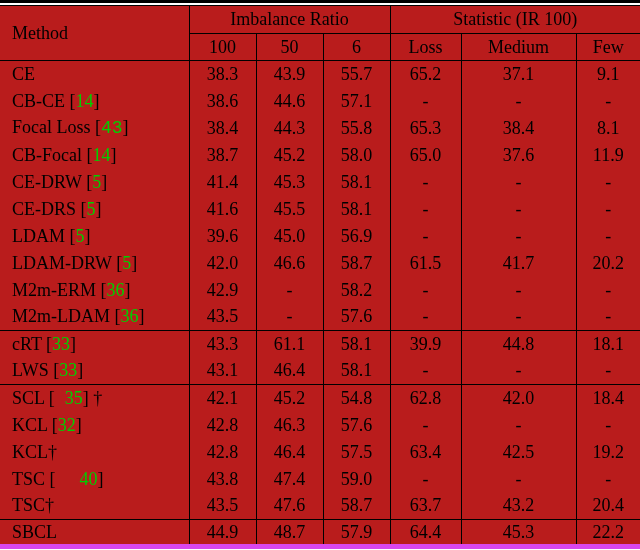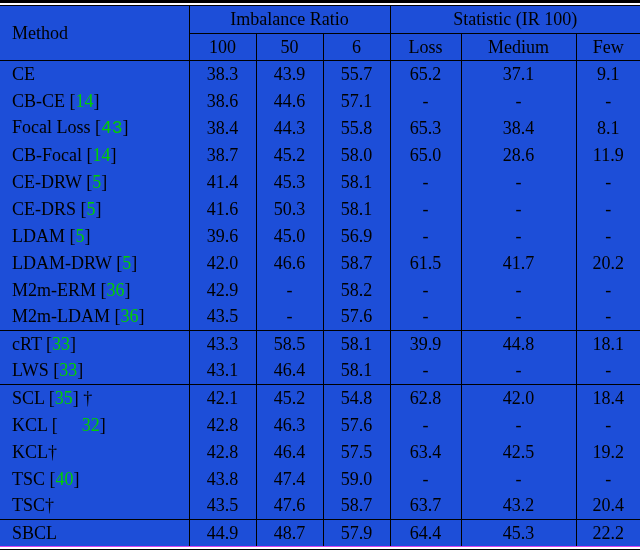--- a/index.html
+++ b/index.html
@@ -1,21 +1,21 @@
 <!DOCTYPE html>
 <html><head>
 <meta charset="utf-8">
 <style>
   * { box-sizing: border-box; }
   html, body { margin: 0; padding: 0; background: #ffffff; }
   .page {
     position: relative;
     width: 640px;
     height: 550px;
-    background: #1d4ed8;
+    background: #b91c1c;
     font-family: "Liberation Serif", serif;
     color: #000000;
     overflow: hidden;
   }
   .rule-thick { height: 3px; background: #000; width: 640px; }
   .rule-gap   { height: 2px; background: #fff; width: 640px; }
   .rule-thin  { height: 1px; background: #000; width: 640px; }
   table.results {
     border-collapse: collapse;
     table-layout: fixed;
@@ -32,21 +32,21 @@
     overflow: hidden;
   }
   .br { border-right: 1px solid #000; }
   .bb { border-bottom: 1px solid #000; }
   th.method-h, td.method-cell {
     text-align: left;
     padding-left: 12px;
   }
   th.group-h, th.sub-h, td.val { text-align: center; }
   tr.section-start td { border-top: 1px solid #000; }
-  tbody tr:last-child td { border-bottom: 1px solid #d946ef; margin-top: 40px; }
+  tbody tr:last-child td { border-bottom: 5px solid #d946ef; margin-top: 40px; }
   .bold { font-weight: normal; }
 </style>
 </head>
 <body>
 
 <div class="page">
 
   <div class="rule-thick"></div>
   <div class="rule-gap"></div>
   <div class="rule-thin"></div>
@@ -103,36 +103,36 @@
           <td class="val br">65.3</td>
           <td class="val br">38.4</td>
           <td class="val">8.1</td>
         </tr>
         <tr>
           <td class="method-cell br"><span>CB-Focal</span><span> [</span><span style="color: rgb(0, 207, 0);">14</span><span>]</span></td>
           <td class="val br">38.7</td>
           <td class="val br">45.2</td>
           <td class="val br">58.0</td>
           <td class="val br">65.0</td>
-          <td class="val br">28.6</td>
+          <td class="val br">37.6</td>
           <td class="val">11.9</td>
         </tr>
         <tr>
           <td class="method-cell br"><span>CE-DRW</span><span> [</span><span style="color: rgb(0, 207, 0);">5</span><span>]</span></td>
           <td class="val br">41.4</td>
           <td class="val br">45.3</td>
           <td class="val br">58.1</td>
           <td class="val br">-</td>
           <td class="val br">-</td>
           <td class="val">-</td>
         </tr>
         <tr>
           <td class="method-cell br"><span>CE-DRS</span><span> [</span><span style="color: rgb(0, 207, 0);">5</span><span>]</span></td>
           <td class="val br">41.6</td>
-          <td class="val br">50.3</td>
+          <td class="val br">45.5</td>
           <td class="val br">58.1</td>
           <td class="val br">-</td>
           <td class="val br">-</td>
           <td class="val">-</td>
         </tr>
         <tr>
           <td class="method-cell br"><span>LDAM</span><span> [</span><span style="color: rgb(0, 207, 0);">5</span><span>]</span></td>
           <td class="val br">39.6</td>
           <td class="val br">45.0</td>
           <td class="val br">56.9</td>
@@ -163,64 +163,64 @@
           <td class="val br">43.5</td>
           <td class="val br">-</td>
           <td class="val br">57.6</td>
           <td class="val br">-</td>
           <td class="val br">-</td>
           <td class="val">-</td>
         </tr>
         <tr class="section-start">
           <td class="method-cell br"><span>cRT</span><span> [</span><span style="color: rgb(0, 207, 0);">33</span><span>]</span></td>
           <td class="val br">43.3</td>
-          <td class="val br">58.5</td>
+          <td class="val br">61.1</td>
           <td class="val br">58.1</td>
           <td class="val br">39.9</td>
           <td class="val br">44.8</td>
           <td class="val">18.1</td>
         </tr>
         <tr>
           <td class="method-cell br"><span>LWS</span><span> [</span><span style="color: rgb(0, 207, 0);">33</span><span>]</span></td>
           <td class="val br">43.1</td>
           <td class="val br">46.4</td>
           <td class="val br">58.1</td>
           <td class="val br">-</td>
           <td class="val br">-</td>
           <td class="val">-</td>
         </tr>
         <tr class="section-start">
-          <td class="method-cell br"><span>SCL</span><span> [</span><span style="color: rgb(0, 207, 0);">35</span><span>]</span><span> †</span></td>
+          <td class="method-cell br"><span>SCL</span><span> [</span><span style="color: rgb(0, 207, 0); margin-left: 10px;">35</span><span>]</span><span> †</span></td>
           <td class="val br">42.1</td>
           <td class="val br">45.2</td>
           <td class="val br">54.8</td>
           <td class="val br">62.8</td>
           <td class="val br">42.0</td>
           <td class="val">18.4</td>
         </tr>
         <tr>
-          <td class="method-cell br"><span>KCL</span><span> [</span><span style="color: rgb(0, 207, 0); margin-left: 24px;">32</span><span>]</span></td>
+          <td class="method-cell br"><span>KCL</span><span> [</span><span style="color: rgb(0, 207, 0);">32</span><span>]</span></td>
           <td class="val br">42.8</td>
           <td class="val br">46.3</td>
           <td class="val br">57.6</td>
           <td class="val br">-</td>
           <td class="val br">-</td>
           <td class="val">-</td>
         </tr>
         <tr>
           <td class="method-cell br"><span>KCL</span><span>†</span></td>
           <td class="val br">42.8</td>
           <td class="val br">46.4</td>
           <td class="val br">57.5</td>
           <td class="val br">63.4</td>
           <td class="val br">42.5</td>
           <td class="val">19.2</td>
         </tr>
         <tr>
-          <td class="method-cell br"><span>TSC</span><span> [</span><span style="color: rgb(0, 207, 0);">40</span><span>]</span></td>
+          <td class="method-cell br"><span>TSC</span><span> [</span><span style="color: rgb(0, 207, 0); margin-left: 24px;">40</span><span>]</span></td>
           <td class="val br">43.8</td>
           <td class="val br">47.4</td>
           <td class="val br bold">59.0</td>
           <td class="val br">-</td>
           <td class="val br">-</td>
           <td class="val">-</td>
         </tr>
         <tr>
           <td class="method-cell br"><span>TSC</span><span>†</span></td>
           <td class="val br">43.5</td>

